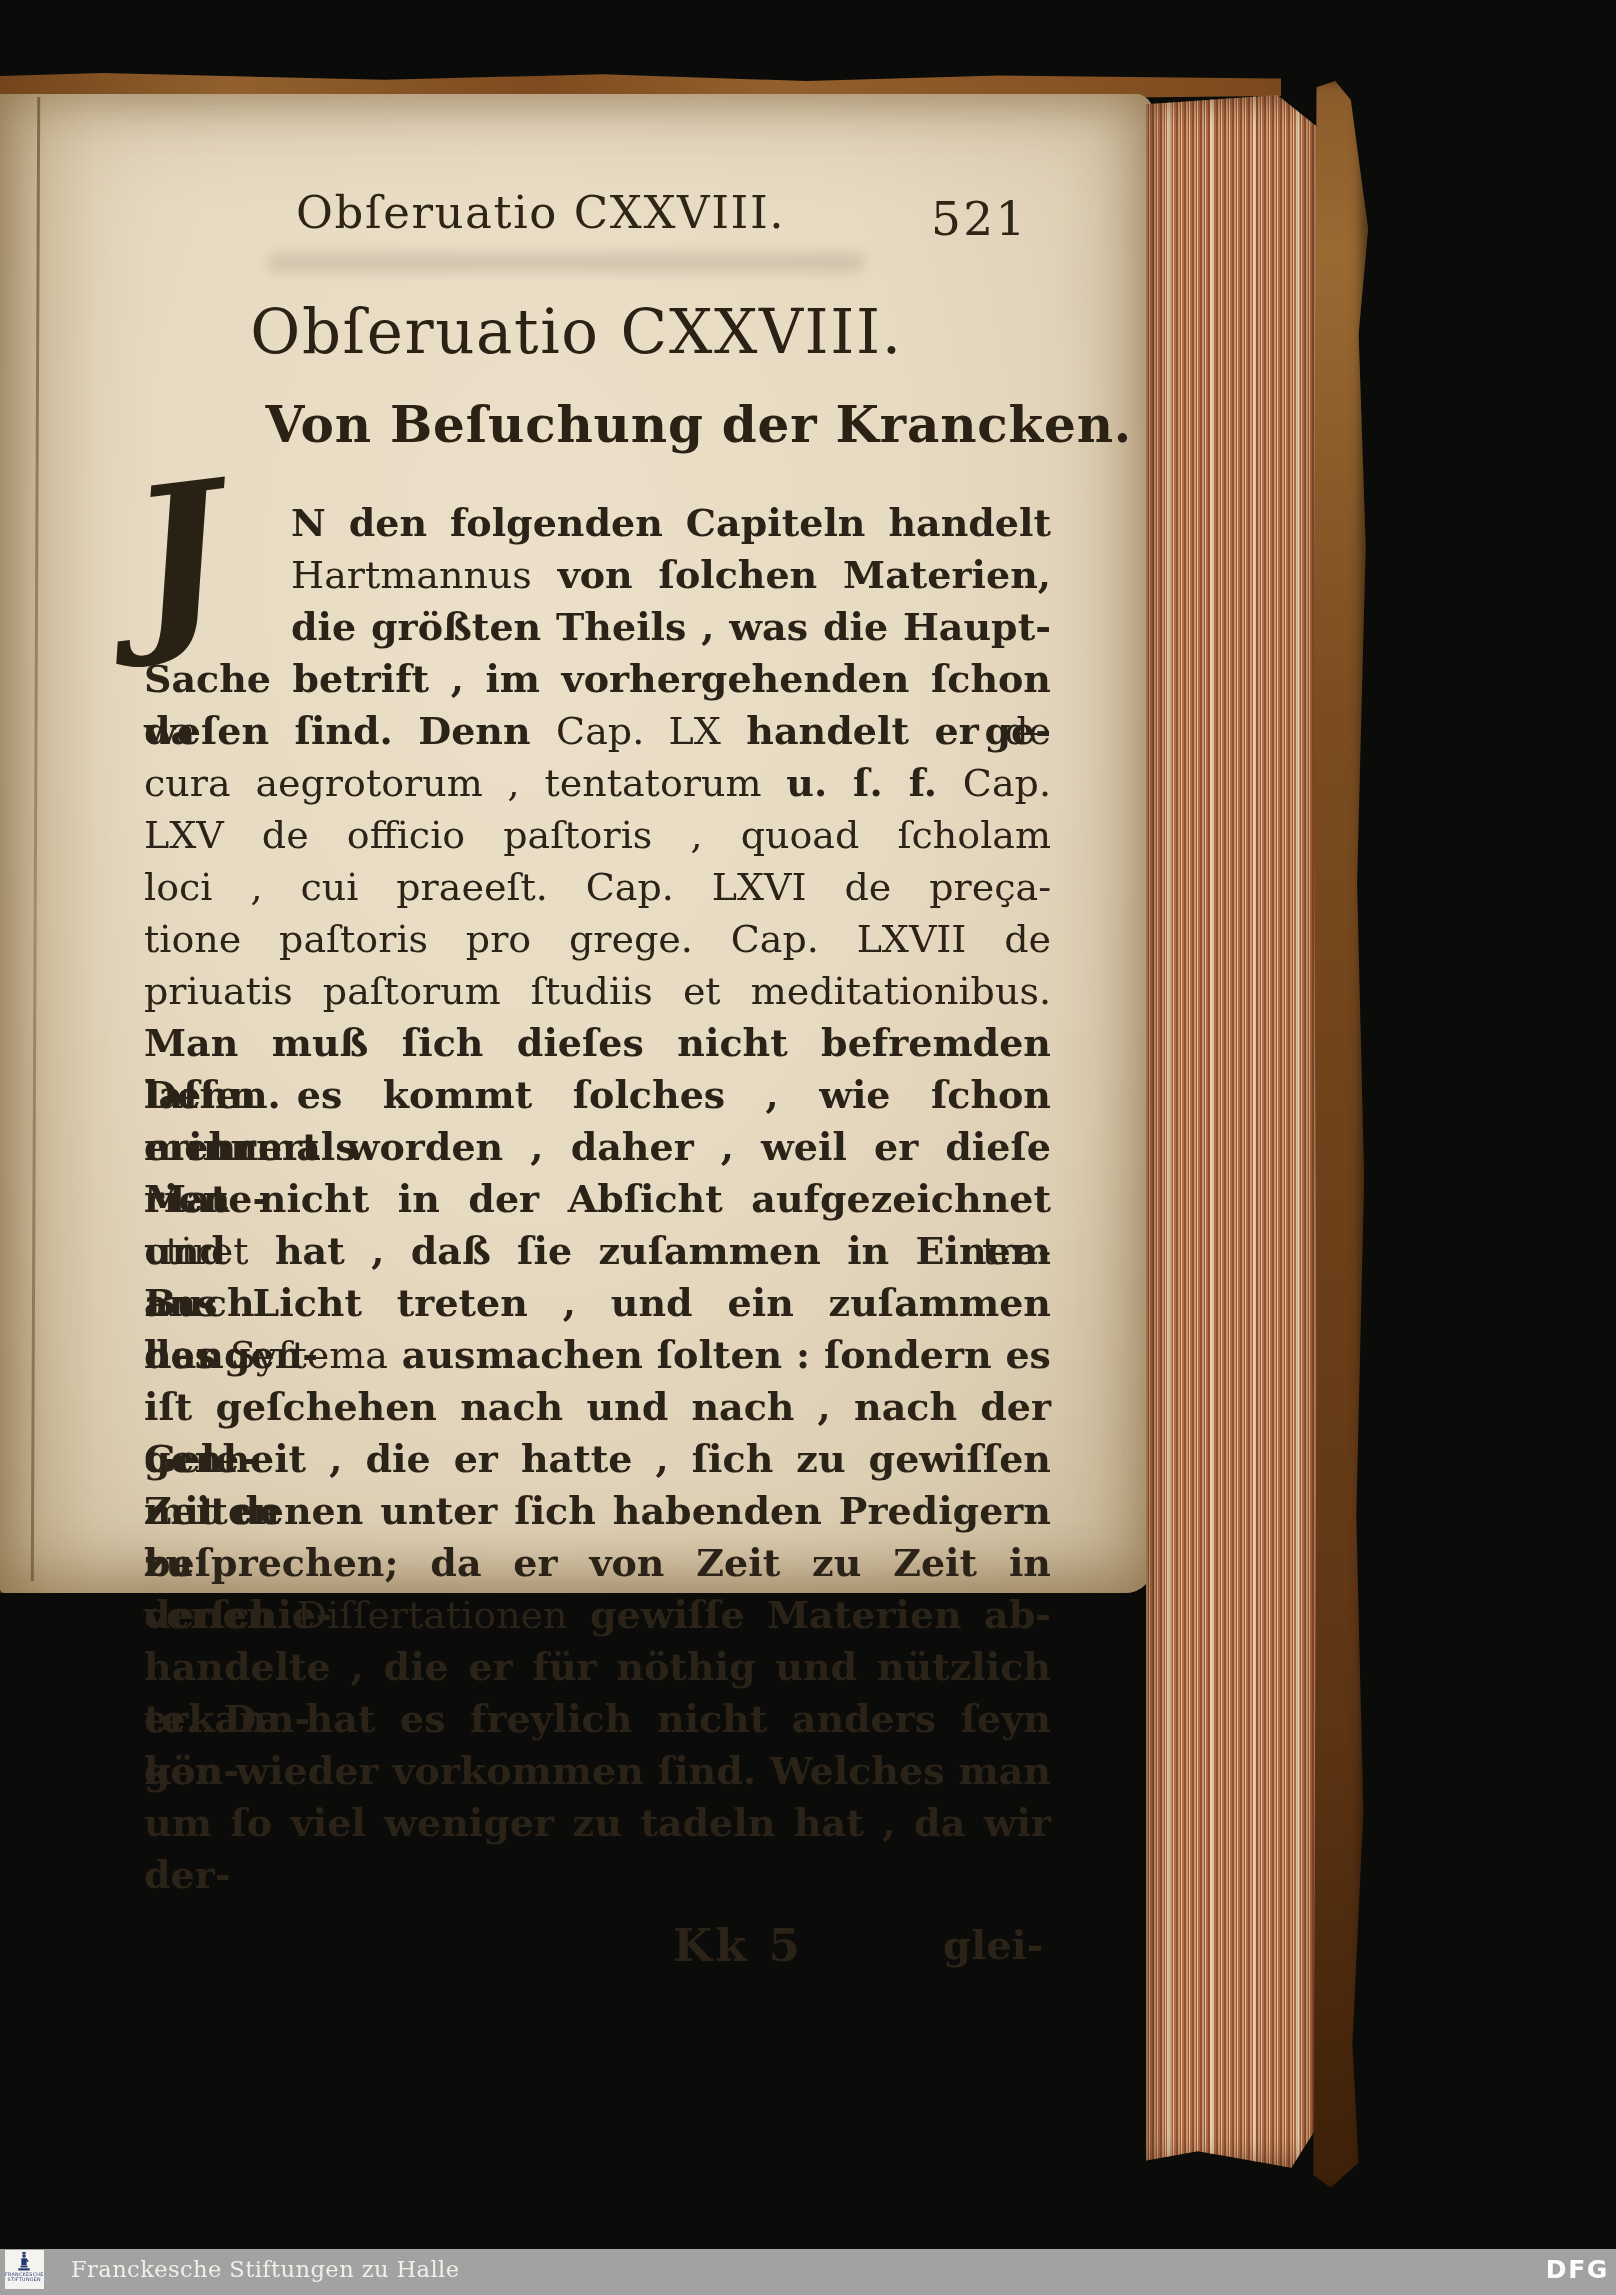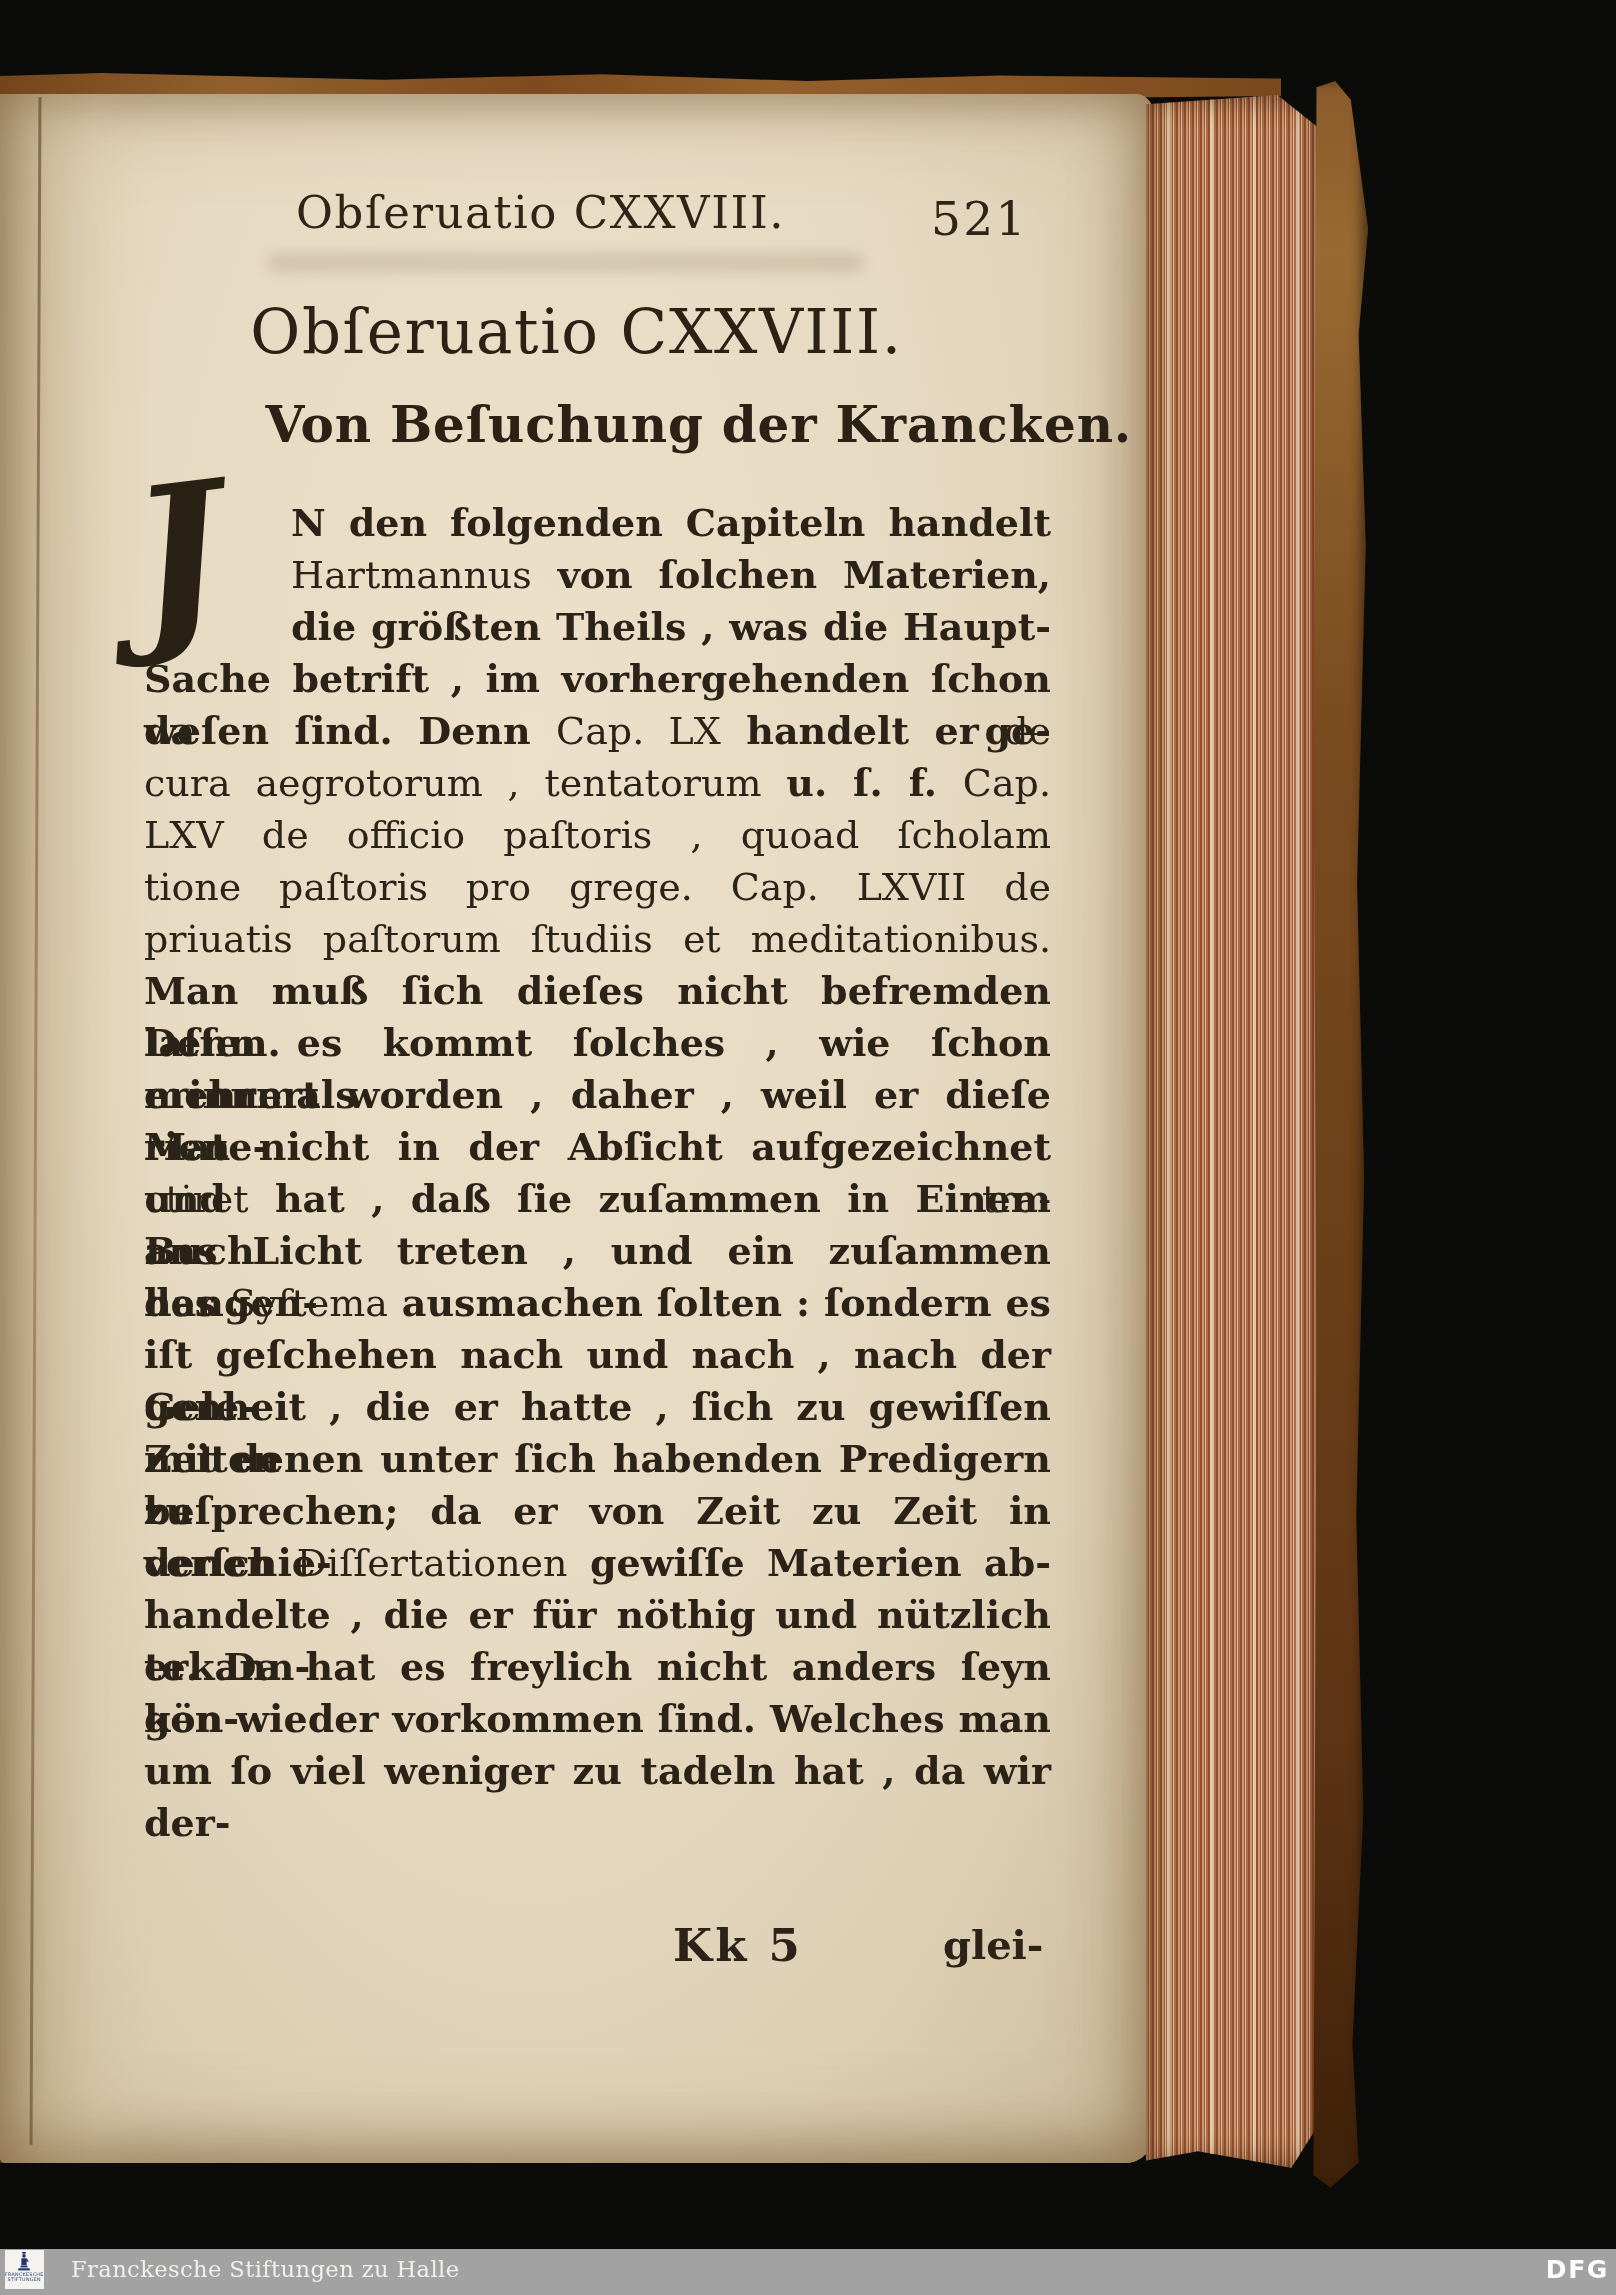--- a/index.html
+++ b/index.html
@@ -4,21 +4,21 @@
 <style>
   html,body{margin:0;padding:0;background:#000;}
   #stage{position:relative;width:1617px;height:2295px;background:#0b0b09;overflow:hidden;
          font-family:"DejaVu Serif","Liberation Serif",serif;}
   
   #top-leather{position:absolute;left:0;top:73px;width:1281px;height:31px;
     background:linear-gradient(90deg,#74451c,#91602e 18%,#7d4b1f 42%,#935f2c 60%,#8a5526 80%,#7a481d);
     clip-path:polygon(0 10%,8% 0,30% 22%,47% 4%,63% 26%,78% 8%,100% 18%,100% 74%,60% 92%,42% 70%,18% 96%,0 80%);}
   #headband{position:absolute;left:6.5px;top:95px;width:121px;height:13px;background:#4d6a53;
     clip-path:polygon(0 20%,100% 0,92% 100%,0 85%);opacity:.85;}
-  #page{position:absolute;left:0;top:94px;width:1153px;height:2069px;
+  #page{position:absolute;left:0;top:94px;width:1153px;height:1499px;
     background:radial-gradient(ellipse at 46% 32%,#ece0ca 0%,#e7dac2 45%,#ddcfb4 74%,#cbbb9c 100%);
     border-top-right-radius:18px;border-bottom-right-radius:27.5px;border-bottom-left-radius:4.8px;
     box-shadow:inset 0 0 105px rgba(120,92,52,.33), inset -27.5px 0 57px rgba(135,100,58,.28),
                inset 0 -21px 48px rgba(120,90,50,.30), inset 0 14.5px 32px rgba(120,90,50,.22);
     color:#2b2318;}
   #gutter-shade{position:absolute;left:0;top:0;width:154px;height:100%;
     background:linear-gradient(90deg,rgba(140,112,72,.42),rgba(170,145,100,.25) 48px,rgba(200,180,140,.12) 97px,rgba(0,0,0,0) 154px);}
   #crease-line{position:absolute;left:34px;top:3.2px;width:3.2px;height:99%;
     background:linear-gradient(180deg,rgba(96,70,38,.65),rgba(120,92,54,.45) 55%,rgba(96,70,38,.6));
     filter:blur(0.5px);transform:rotate(.25deg);}
@@ -91,20 +91,21 @@
     <div id="text-col">
       <div id="drop-cap">J</div>
       <div id="line-container">
           <div class="line indent"><span class="f">N den folgenden Capiteln handelt</span></div>
           <div class="line indent"><span class="a">Hartmannus</span><span class="f"> von ſolchen Materien,</span></div>
           <div class="line indent"><span class="f">die größten Theils , was die Haupt-</span></div>
           <div class="line"><span class="f">Sache betrift , im vorhergehenden ſchon da ge-</span></div>
           <div class="line"><span class="f">weſen ſind.  Denn </span><span class="a">Cap. LX</span><span class="f"> handelt er </span><span class="a">de</span></div>
           <div class="line"><span class="a">cura aegrotorum , tentatorum </span><span class="f">u. ſ. f. </span><span class="a">Cap.</span></div>
           <div class="line"><span class="a">LXV de officio paſtoris ,  quoad ſcholam</span></div>
+          <div class="line"><span class="a">loci ,  cui praeeſt.  Cap. LXVI de preça-</span></div>
           <div class="line"><span class="a">tione paſtoris pro grege.  Cap. LXVII de</span></div>
           <div class="line"><span class="a">priuatis paſtorum ſtudiis et meditationibus.</span></div>
           <div class="line"><span class="f">Man muß ſich dieſes nicht befremden laſſen.</span></div>
           <div class="line"><span class="f">Denn es kommt ſolches , wie ſchon mehrmals</span></div>
           <div class="line"><span class="f">erinnert worden ,  daher ,  weil er dieſe Mate-</span></div>
           <div class="line"><span class="f">rien nicht in der Abſicht aufgezeichnet und </span><span class="a">tra-</span></div>
           <div class="line"><span class="a">ctiret</span><span class="f"> hat , daß ſie zuſammen in Einem Buch</span></div>
           <div class="line"><span class="f">ans Licht treten ,  und ein zuſammen hangen-</span></div>
           <div class="line"><span class="f">des </span><span class="a">Syſtema</span><span class="f"> ausmachen ſolten :  ſondern es</span></div>
           <div class="line"><span class="f">iſt geſchehen nach und nach ,  nach der Gele-</span></div>

